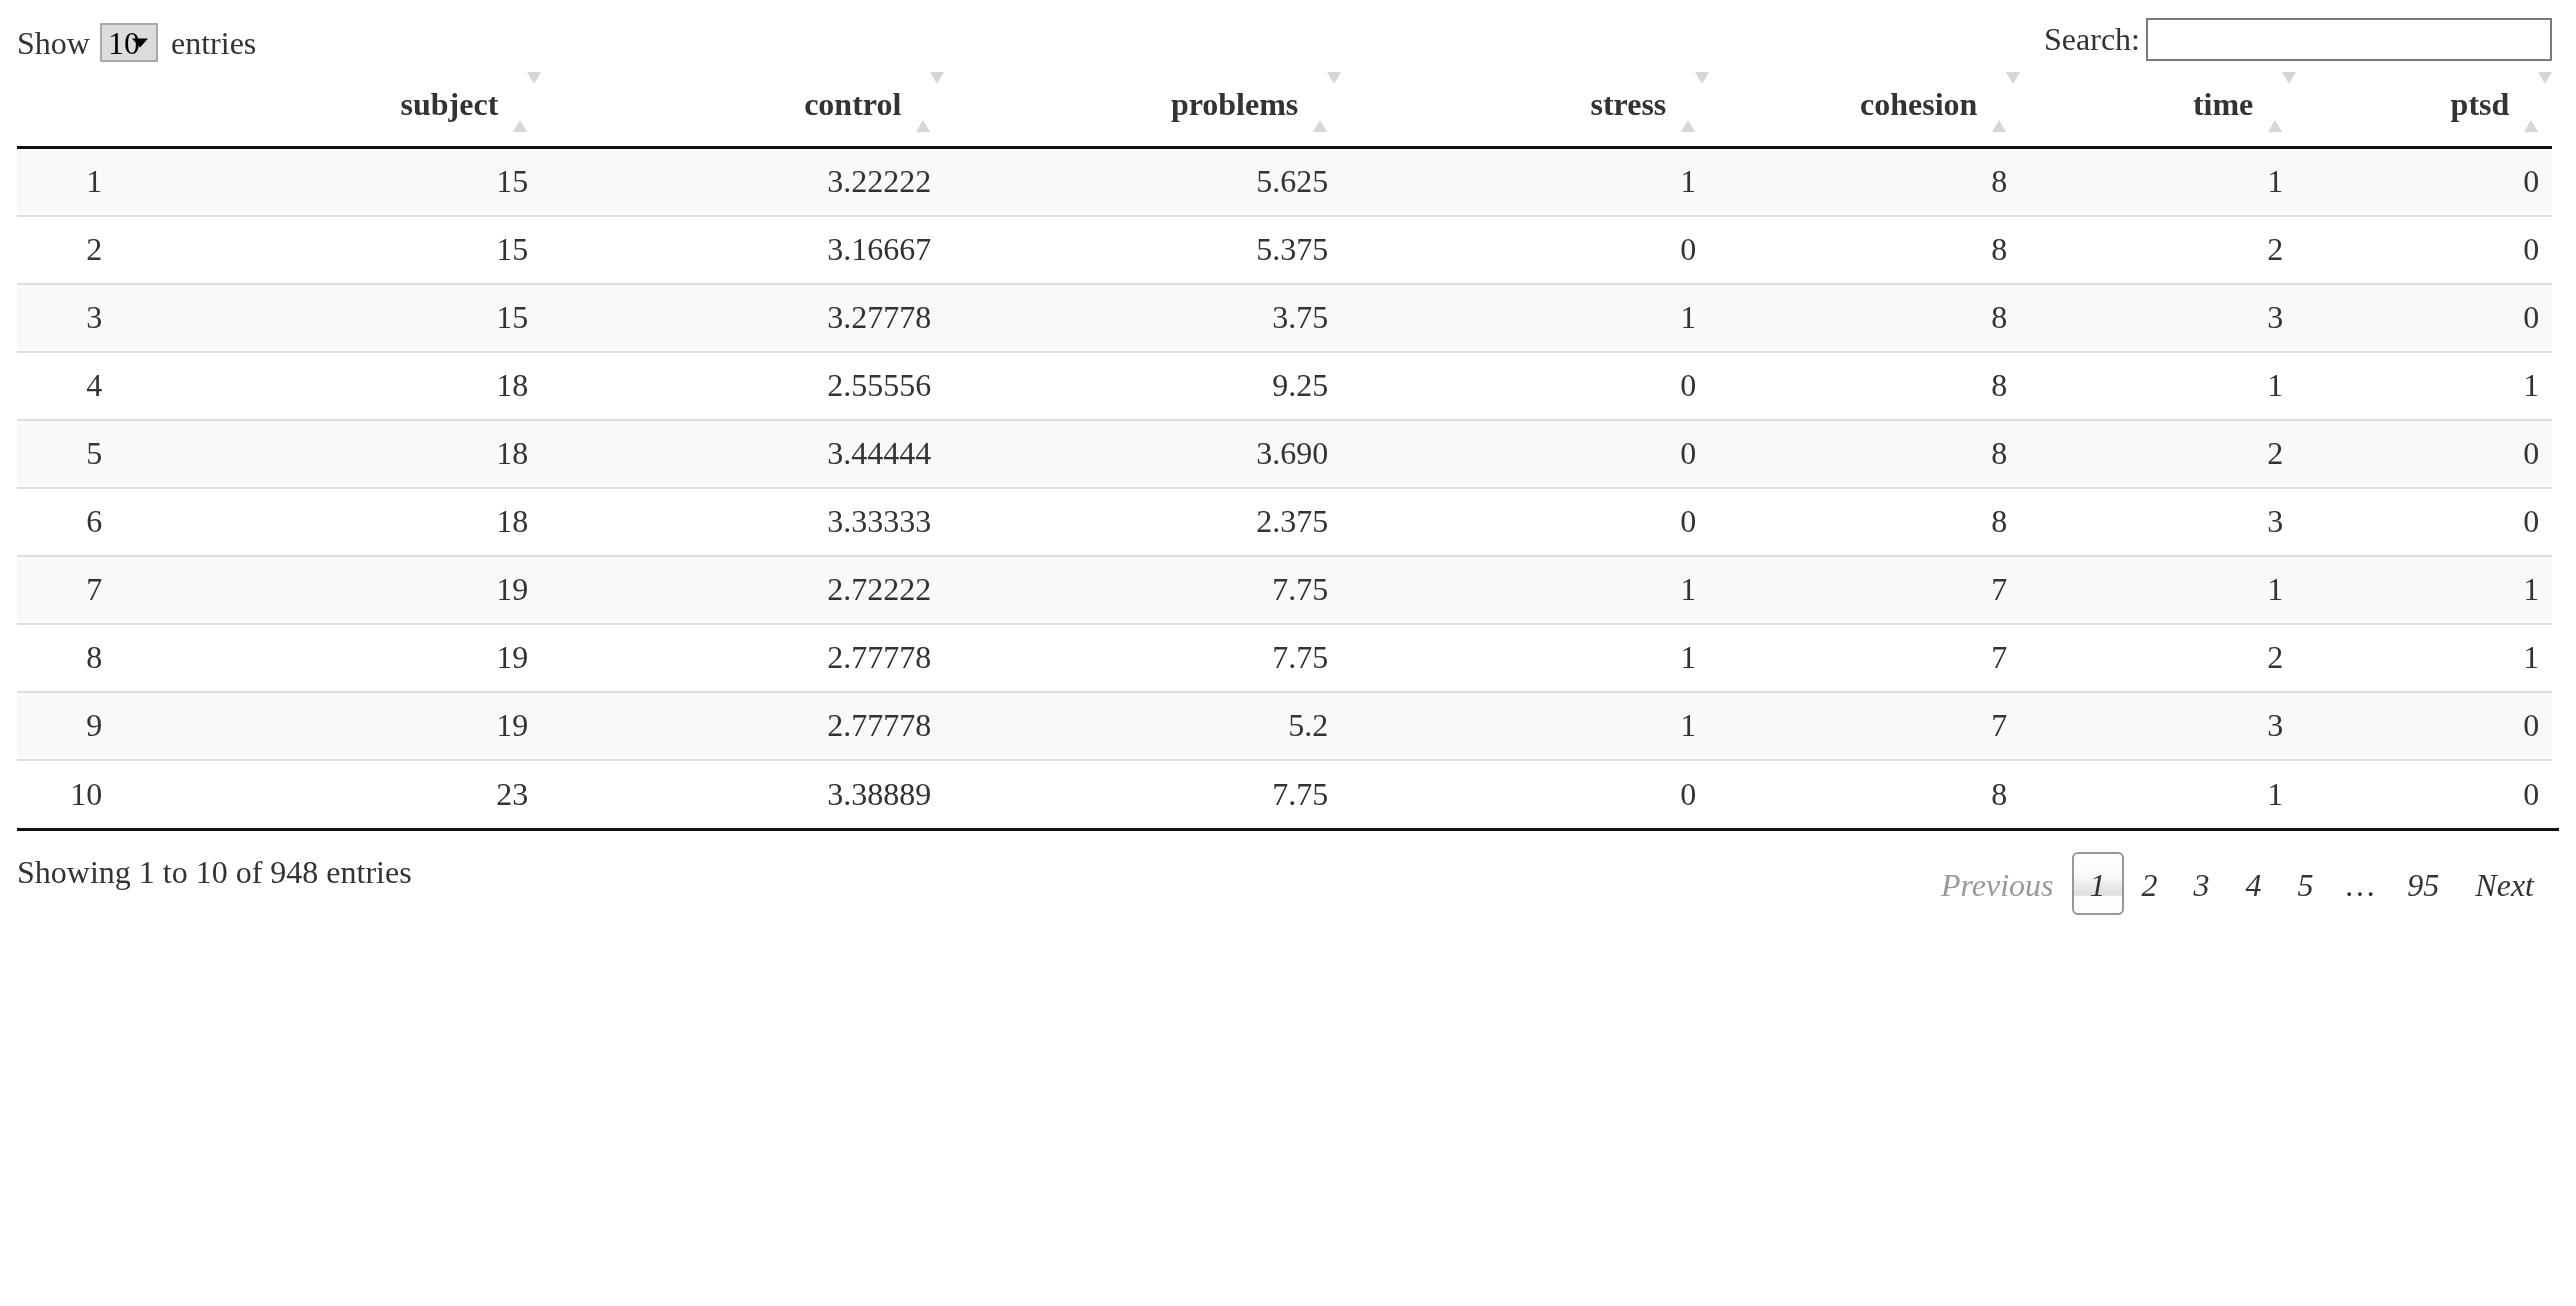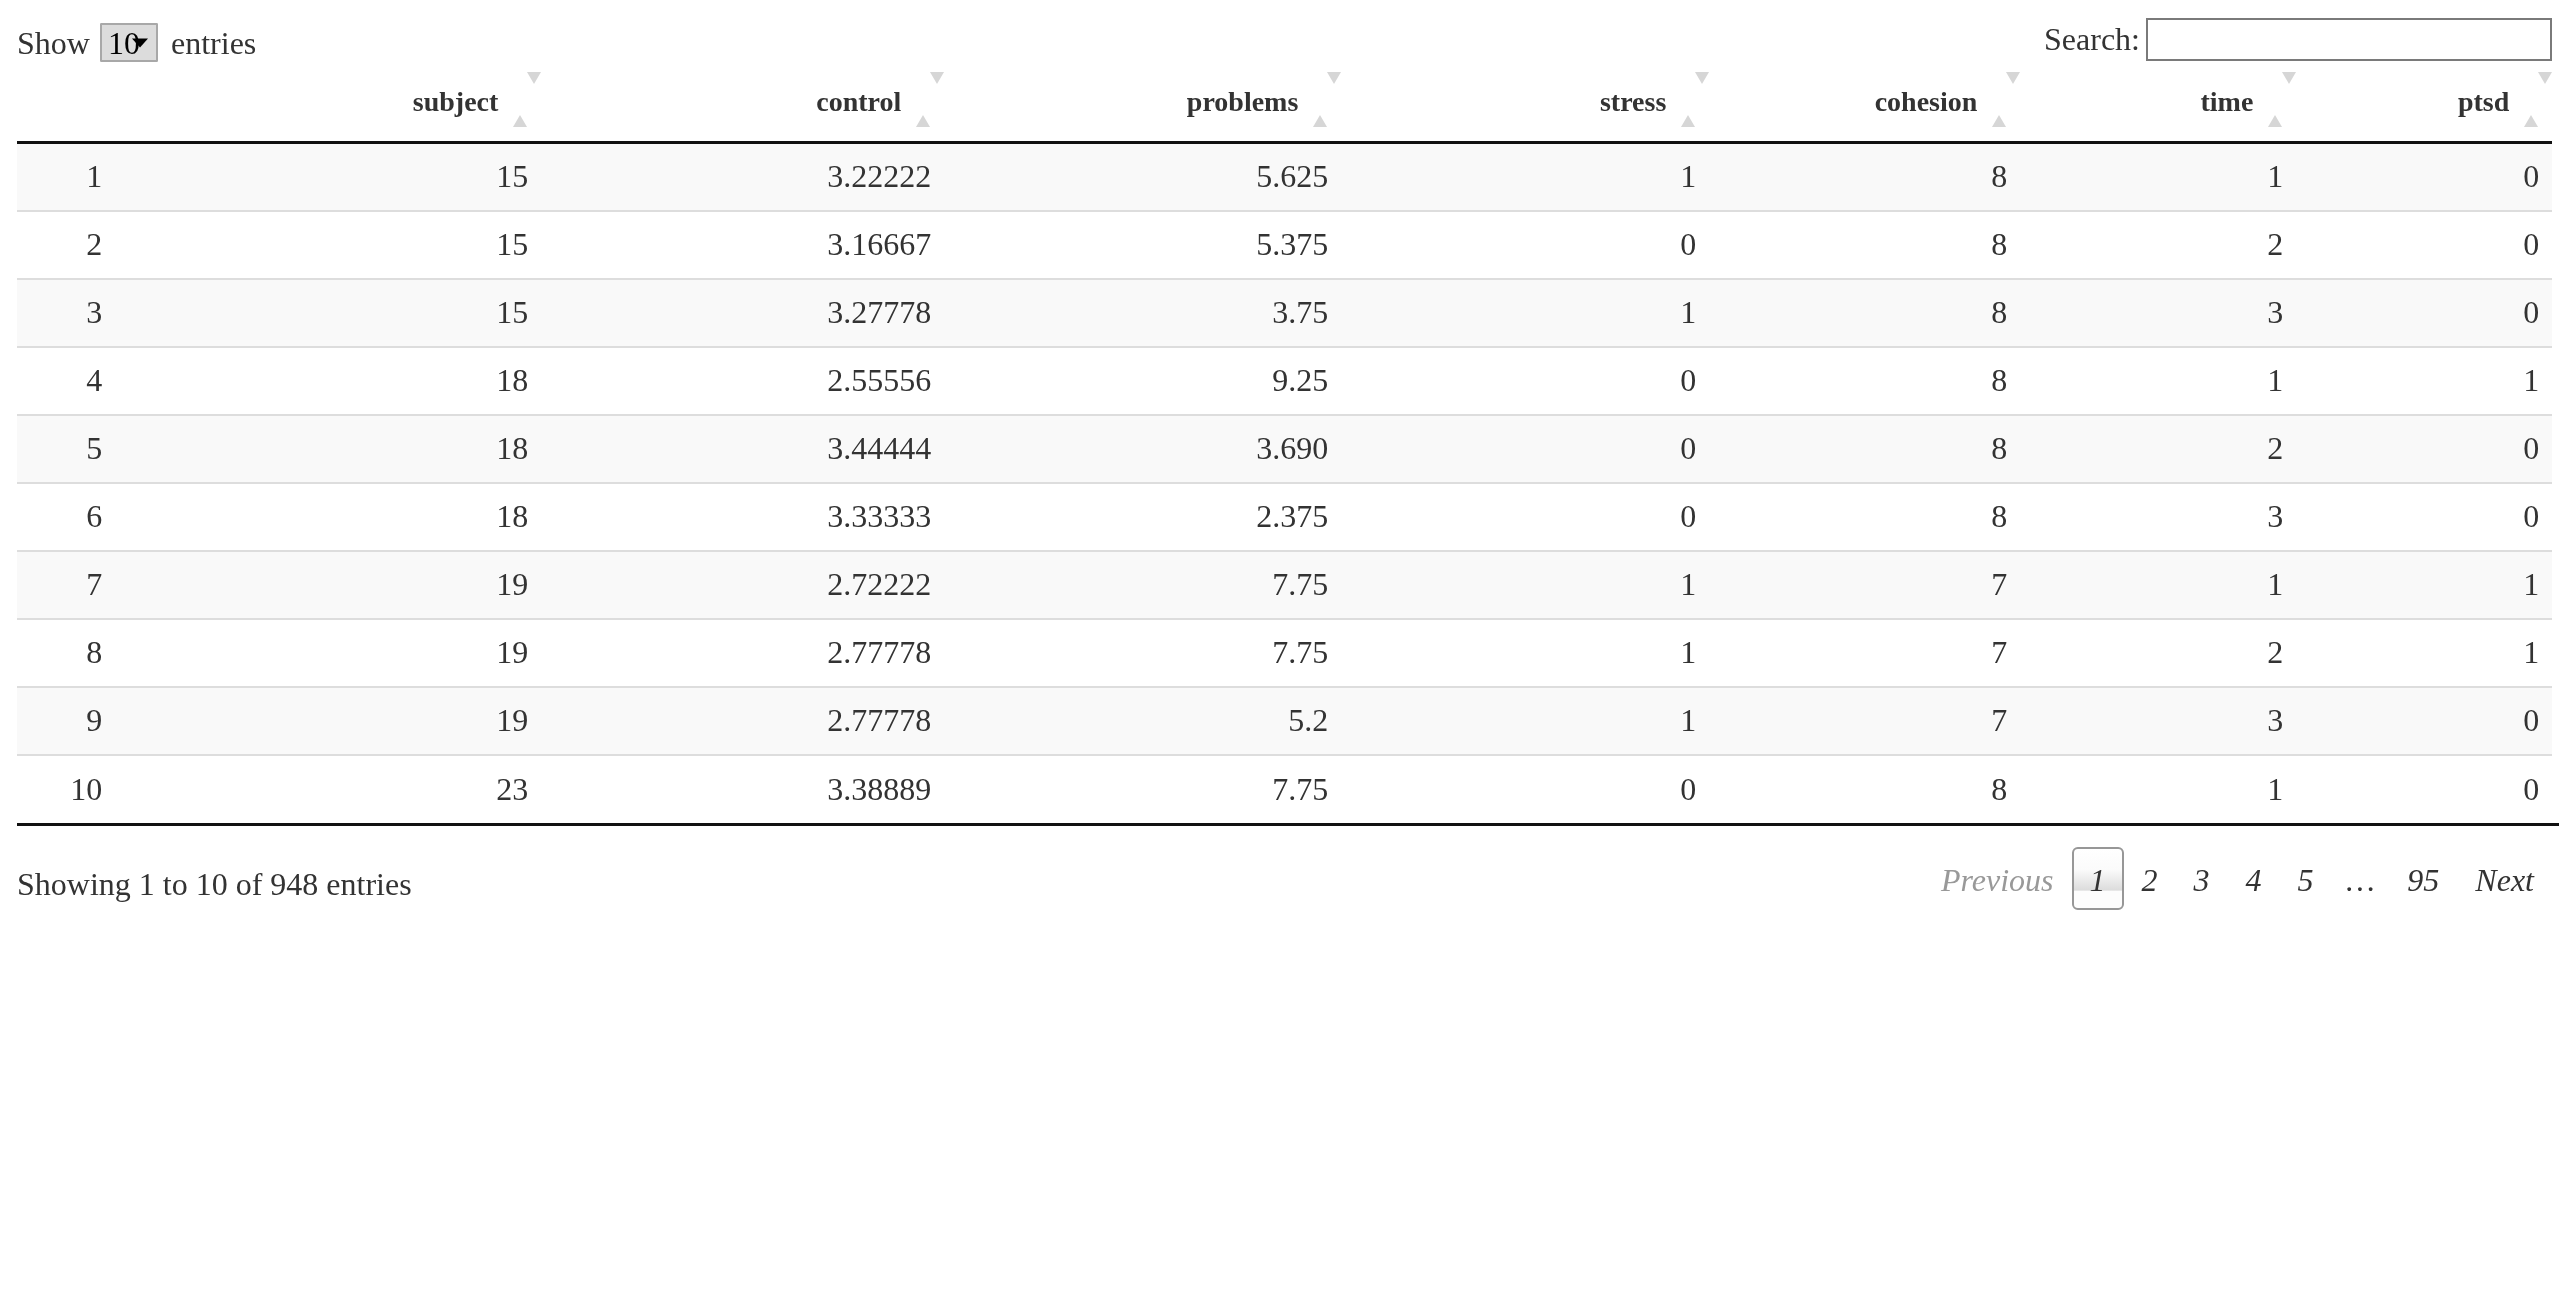--- a/index.html
+++ b/index.html
@@ -101,21 +101,21 @@
   
   table.dataTable {
     width: 2534px;
     border-collapse: collapse;
     table-layout: fixed;
     margin: 0;
   }
 
   table.dataTable thead th {
     font-weight: bold;
-    font-size: 28px;
+    font-size: 32px;
     color: #333333;
     padding: 0 12.7px 23px 12.7px;
     text-align: center;
     vertical-align: bottom;
     border-bottom: 3.5px solid #111111;
     position: relative;
     box-sizing: border-box;
     white-space: nowrap;
     cursor: pointer;
   }
@@ -184,21 +184,21 @@
   
   .dt-bottom {
     position: relative;
     height: 115px;
     border-top: 3.5px solid #111111;
     margin-top: 0;
   }
   .dt-info {
     position: absolute;
     left: 0;
-    top: 40px;
+    top: 23px;
     font-size: 32px;
     color: #333333;
     white-space: nowrap;
   }
   .dt-paginate {
     position: absolute;
     right: 7px;
     top: 21px;
     display: flex;
     align-items: center;

